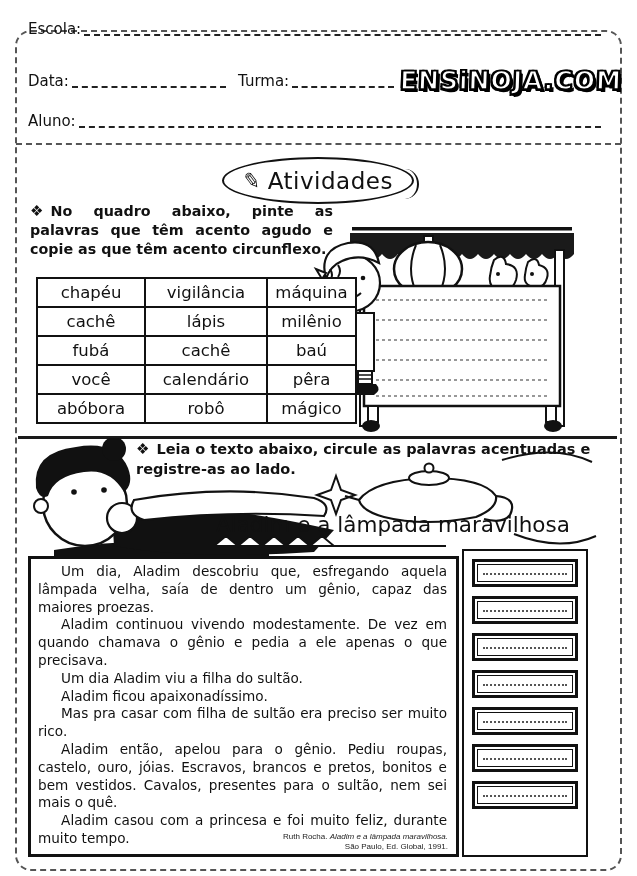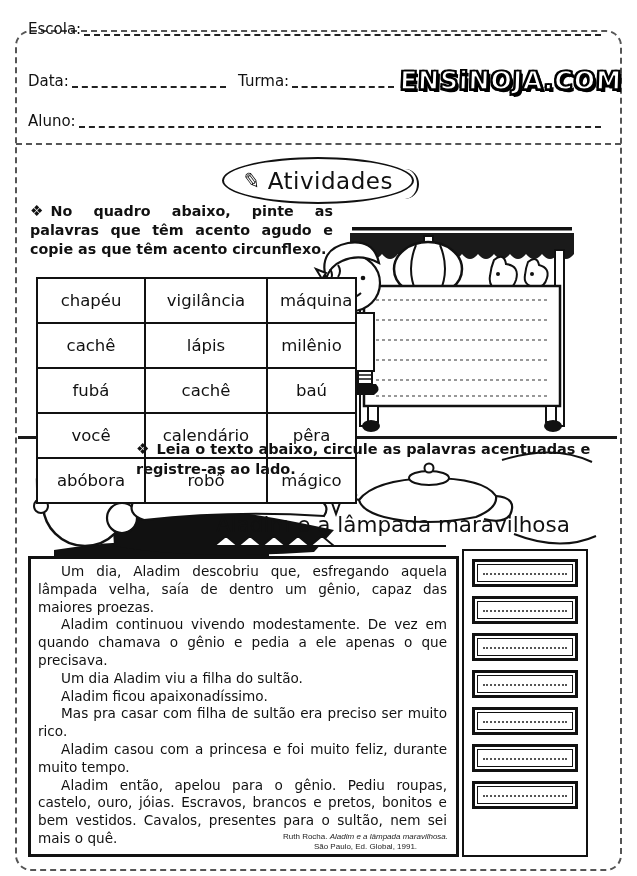--- a/index.html
+++ b/index.html
@@ -34,37 +34,37 @@
   .badge .pencil { font-size:21px; transform:rotate(8deg); }
   .badge .btxt { font-size:23px; letter-spacing:0.5px; }
 
   
   .instr1 { position:absolute; left:30px; top:202px; width:303px; font-weight:bold;
             font-size:14.3px; line-height:19px; text-align:justify; z-index:2; }
   .bullet { float:left; margin-right:7px; font-size:15px; }
   .wordtable { position:absolute; left:36px; top:277px; width:319px; border-collapse:collapse;
                background:#fff; table-layout:fixed; z-index:3; }
   .wordtable td { border:2.4px solid #111; height:27.5px; text-align:center;
-                  font-size:16.5px; padding:12px; background:#fff; }
+                  font-size:16.5px; padding:4px; background:#fff; }
 
   .stall-svg { position:absolute; left:348px; top:224px; z-index:1; }
   .girl-svg  { position:absolute; left:300px; top:233px; z-index:2; }
 
   
   .boy-svg { position:absolute; left:14px; top:438px; z-index:1; }
   .instr2 { position:absolute; left:136px; top:440px; width:456px; font-weight:bold;
             font-size:14.5px; line-height:19.5px; z-index:5; }
   .story-title { position:absolute; left:216px; top:512px; font-size:21.5px; z-index:5;
                  white-space:nowrap; }
   .story-box { position:absolute; left:28px; top:556px; width:431px; height:301px;
                border:3px solid #111; background:#fff; z-index:4; padding:4px 9px 19px 7px; }
   .story-box p { margin:0; text-indent:1.7em; font-size:13.6px; line-height:17.8px;
                  text-align:justify; }
   .citation { position:absolute; right:8px; bottom:3px; font-family:"Liberation Sans", sans-serif;
-              font-size:8px; line-height:9.5px; color:#222; text-align:center; }
+              font-size:8px; line-height:9.5px; color:#222; text-align:right; }
   .citation i { font-style:italic; }
 
   .answers { position:absolute; left:462px; top:549px; width:126px; height:308px;
              border:2.5px solid #111; background:#fff; z-index:4; padding-top:8px; }
   .ansbox { position:relative; width:106px; height:28px; margin:0 auto 9px;
             border:3px solid #111; box-shadow: inset 0 0 0 2px #fff, inset 0 0 0 3px #111; }
   .ansbox::after { content:""; position:absolute; left:8px; right:8px; top:50%;
                    border-top:2px dotted #555; }
 </style>
 </head>
@@ -221,22 +221,22 @@
   </div>
 
   <div class="story-title">Aladim e a lâmpada maravilhosa</div>
 
   <div class="story-box">
     <p>Um dia, Aladim descobriu que, esfregando aquela lâmpada velha, saía de dentro um gênio, capaz das maiores proezas.</p>
     <p>Aladim continuou vivendo modestamente. De vez em quando chamava o gênio e pedia a ele apenas o que precisava.</p>
     <p>Um dia Aladim viu a filha do sultão.</p>
     <p>Aladim ficou apaixonadíssimo.</p>
     <p>Mas pra casar com filha de sultão era preciso ser muito rico.</p>
+    <p>Aladim então, apelou para o gênio. Pediu roupas, castelo, ouro, jóias. Escravos, brancos e pretos, bonitos e bem vestidos. Cavalos, presentes para o sultão, nem sei mais o quê.</p>
     <p>Aladim casou com a princesa e foi muito feliz, durante muito tempo.</p>
-    <p>Aladim então, apelou para o gênio. Pediu roupas, castelo, ouro, jóias. Escravos, brancos e pretos, bonitos e bem vestidos. Cavalos, presentes para o sultão, nem sei mais o quê.</p>
     <div class="citation">
       <span>Ruth Rocha. </span><i>Aladim e a lâmpada maravilhosa.</i><br>
       <span>São Paulo, Ed. Global, 1991.</span>
     </div>
   </div>
 
   <div class="answers">
     <div class="ansbox"></div>
     <div class="ansbox"></div>
     <div class="ansbox"></div>

